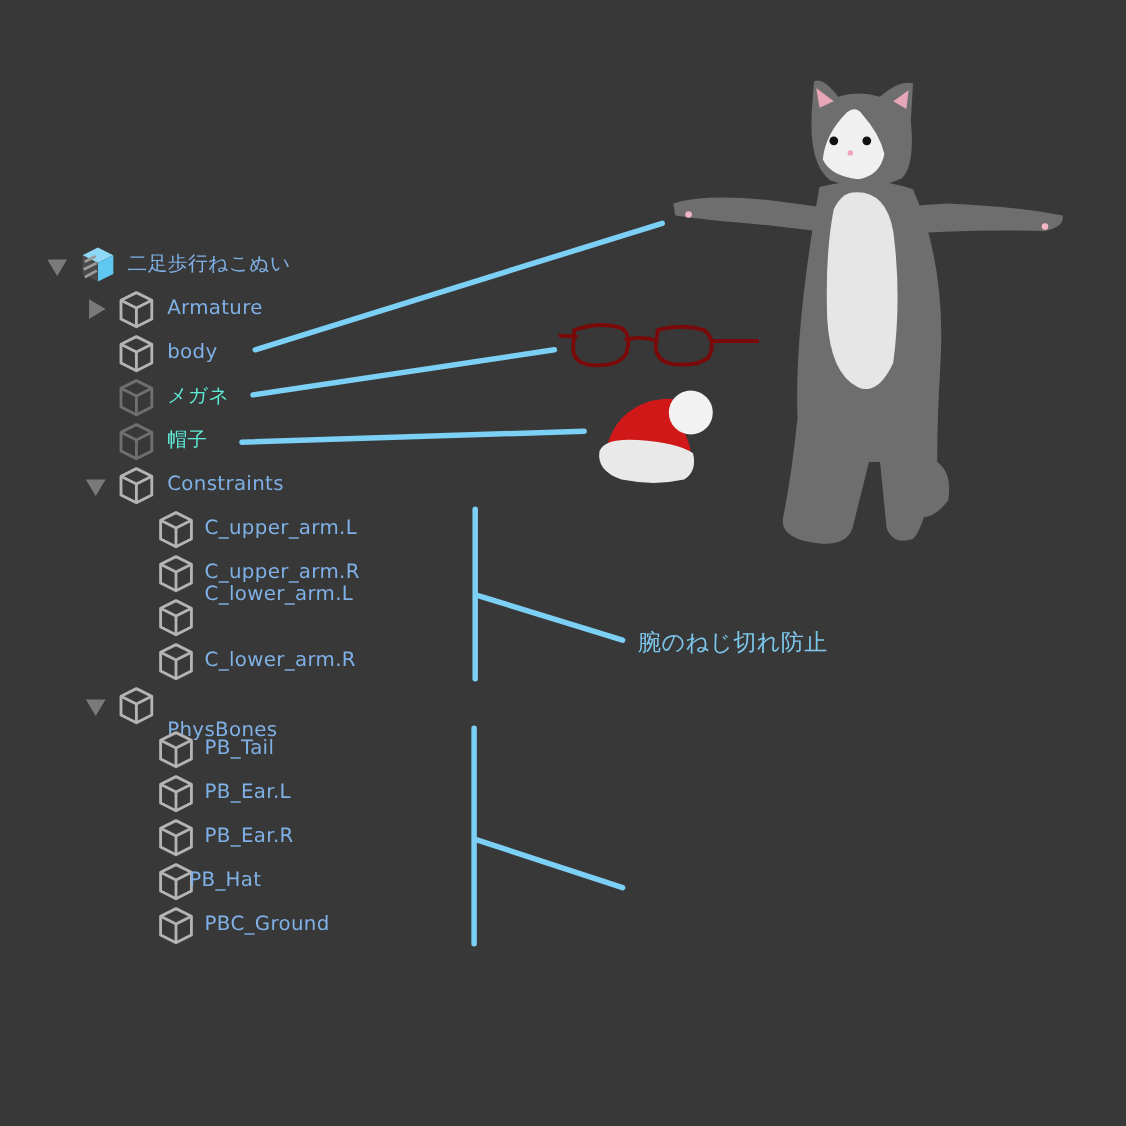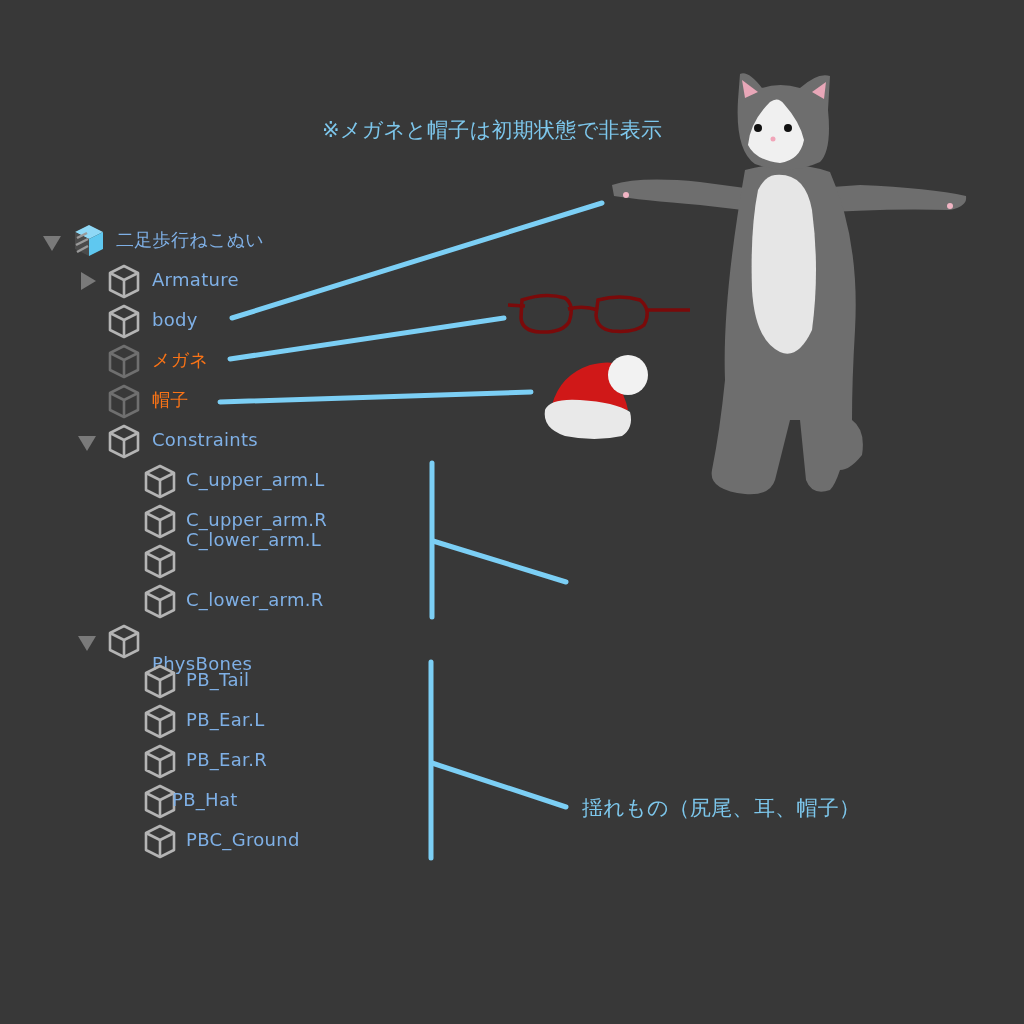--- a/index.html
+++ b/index.html
@@ -27,21 +27,21 @@
       align-items: center;
       white-space: nowrap;
     }
     .tree-label {
       font-size: 18px;
       color: #7fb0e6;
       letter-spacing: 0.3px;
       line-height: 40px;
     }
     .tree-label.inactive {
-      color: #f97316;
+      color: #5eead4;
     }
     .foldout {
       position: absolute;
       width: 0; height: 0;
     }
     .foldout.down {
       border-left: 9px solid transparent;
       border-right: 9px solid transparent;
       border-top: 15px solid #7a7a7a;
     }
@@ -303,16 +303,15 @@
         <polygon points="17,3 31,10 31,27 17,34 3,27 3,10"></polygon>
         <polyline points="3,10 17,17 31,10"></polyline>
           <line x1="17" y1="17" x2="17" y2="34"></line>
       </g>
     </svg>
     <div class="tree-row" style="left:186px; top:820px;">
       <span class="tree-label">PBC_Ground</span>
     </div>
   </div>
 
-  <div class="annot-text" style="left:322px; top:116px;">※メガネと帽子は初期状態で非表示</div>
-  <div class="annot-text" style="left:582px; top:794px;">揺れもの（尻尾、耳、帽子）</div>
+  <div class="annot-text" style="left:580px; top:570px;">腕のねじ切れ防止</div>
 
 </div>
 
 </body></html>

